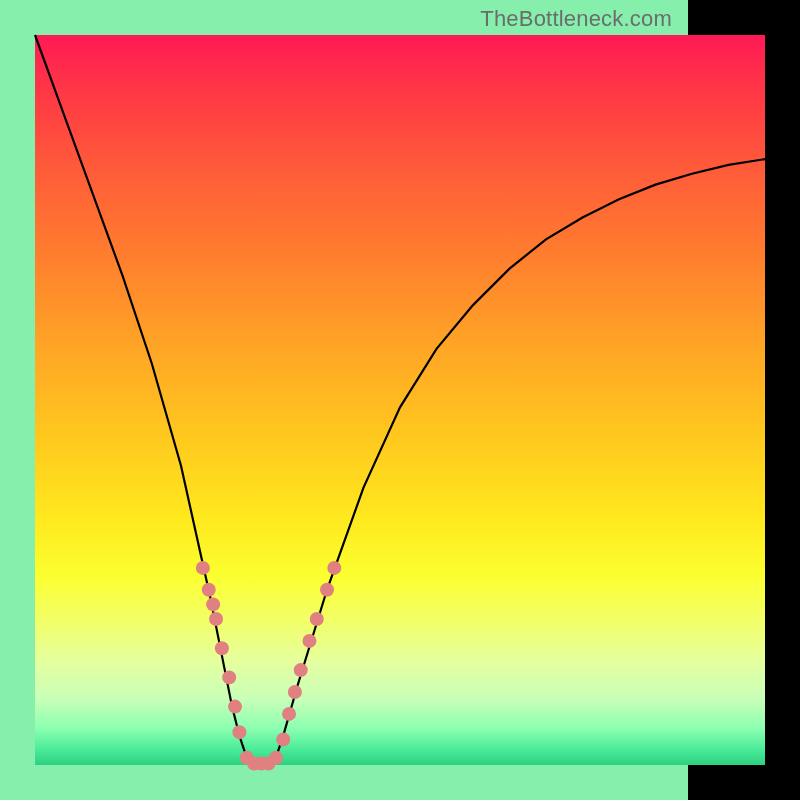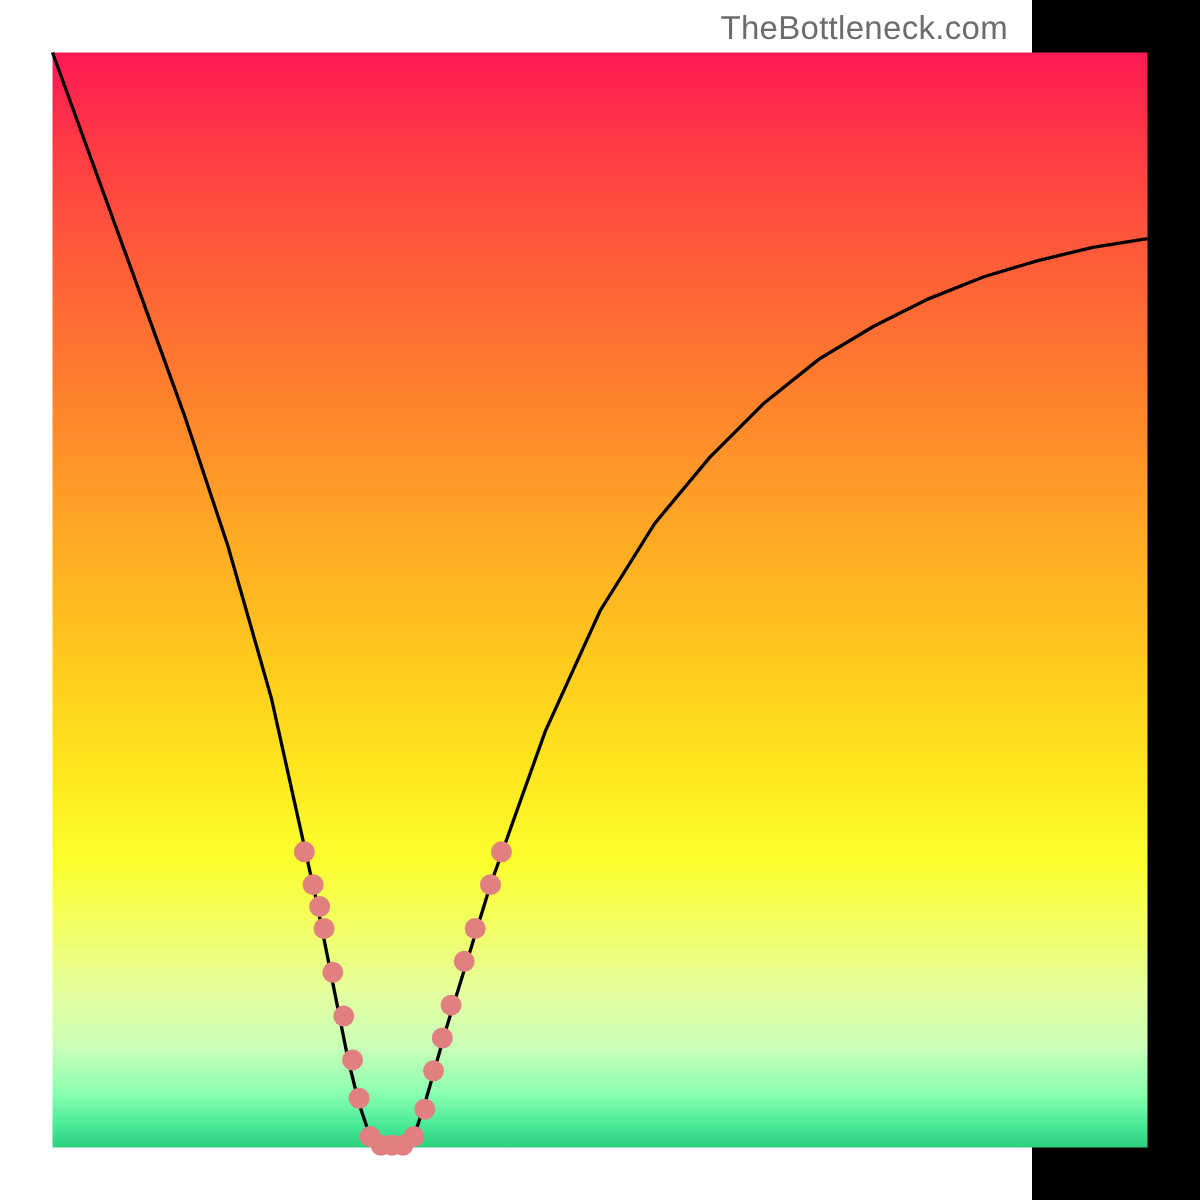--- a/index.html
+++ b/index.html
@@ -8,21 +8,21 @@
     width: 800px;
     height: 800px;
     background: #000;
     font-family: Arial, Helvetica, sans-serif;
     overflow: hidden;
   }
   .frame {
     position: relative;
     width: 688px;
     height: 800px;
-    background: #ffffff;
+    background: #86efac;
   }
   .plot-area {
     position: absolute;
     left: 35px;
     top: 35px;
     width: 730px;
     height: 730px;
     background: linear-gradient(
       to bottom,
       #ff1a55 0%,

